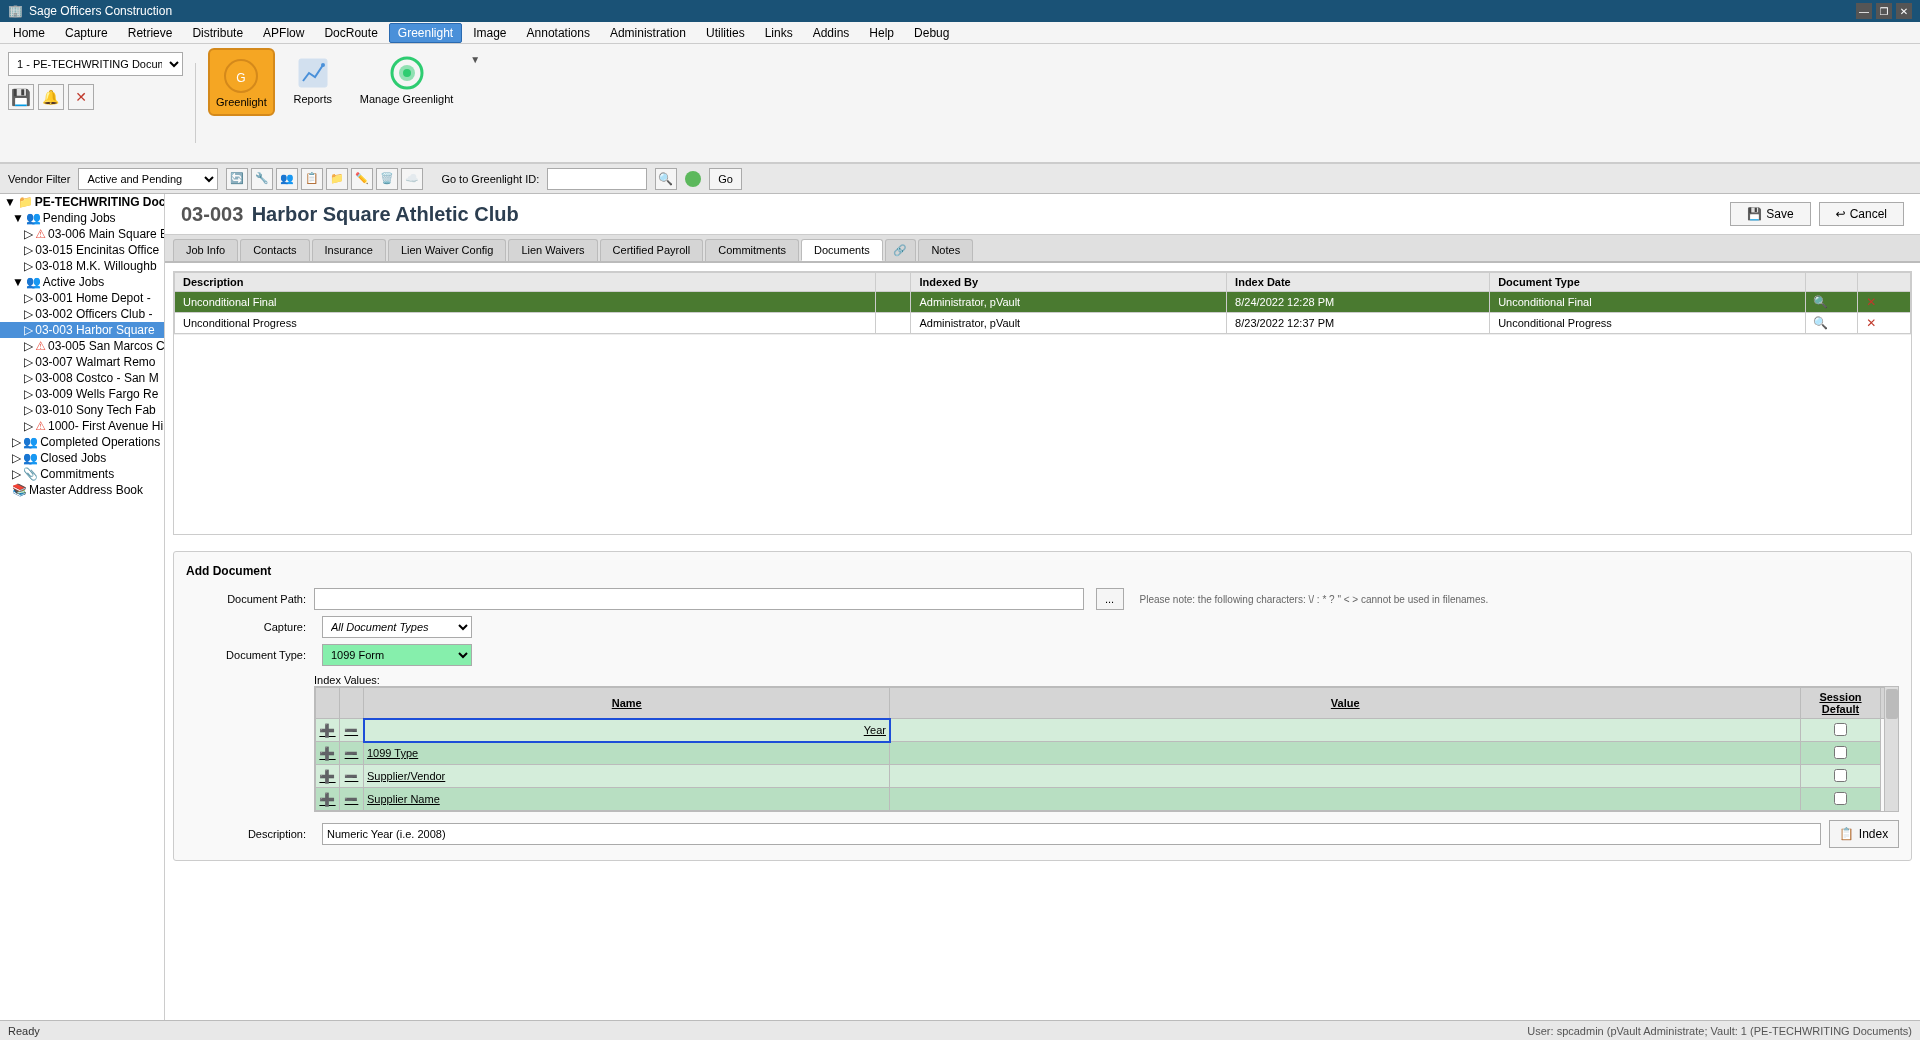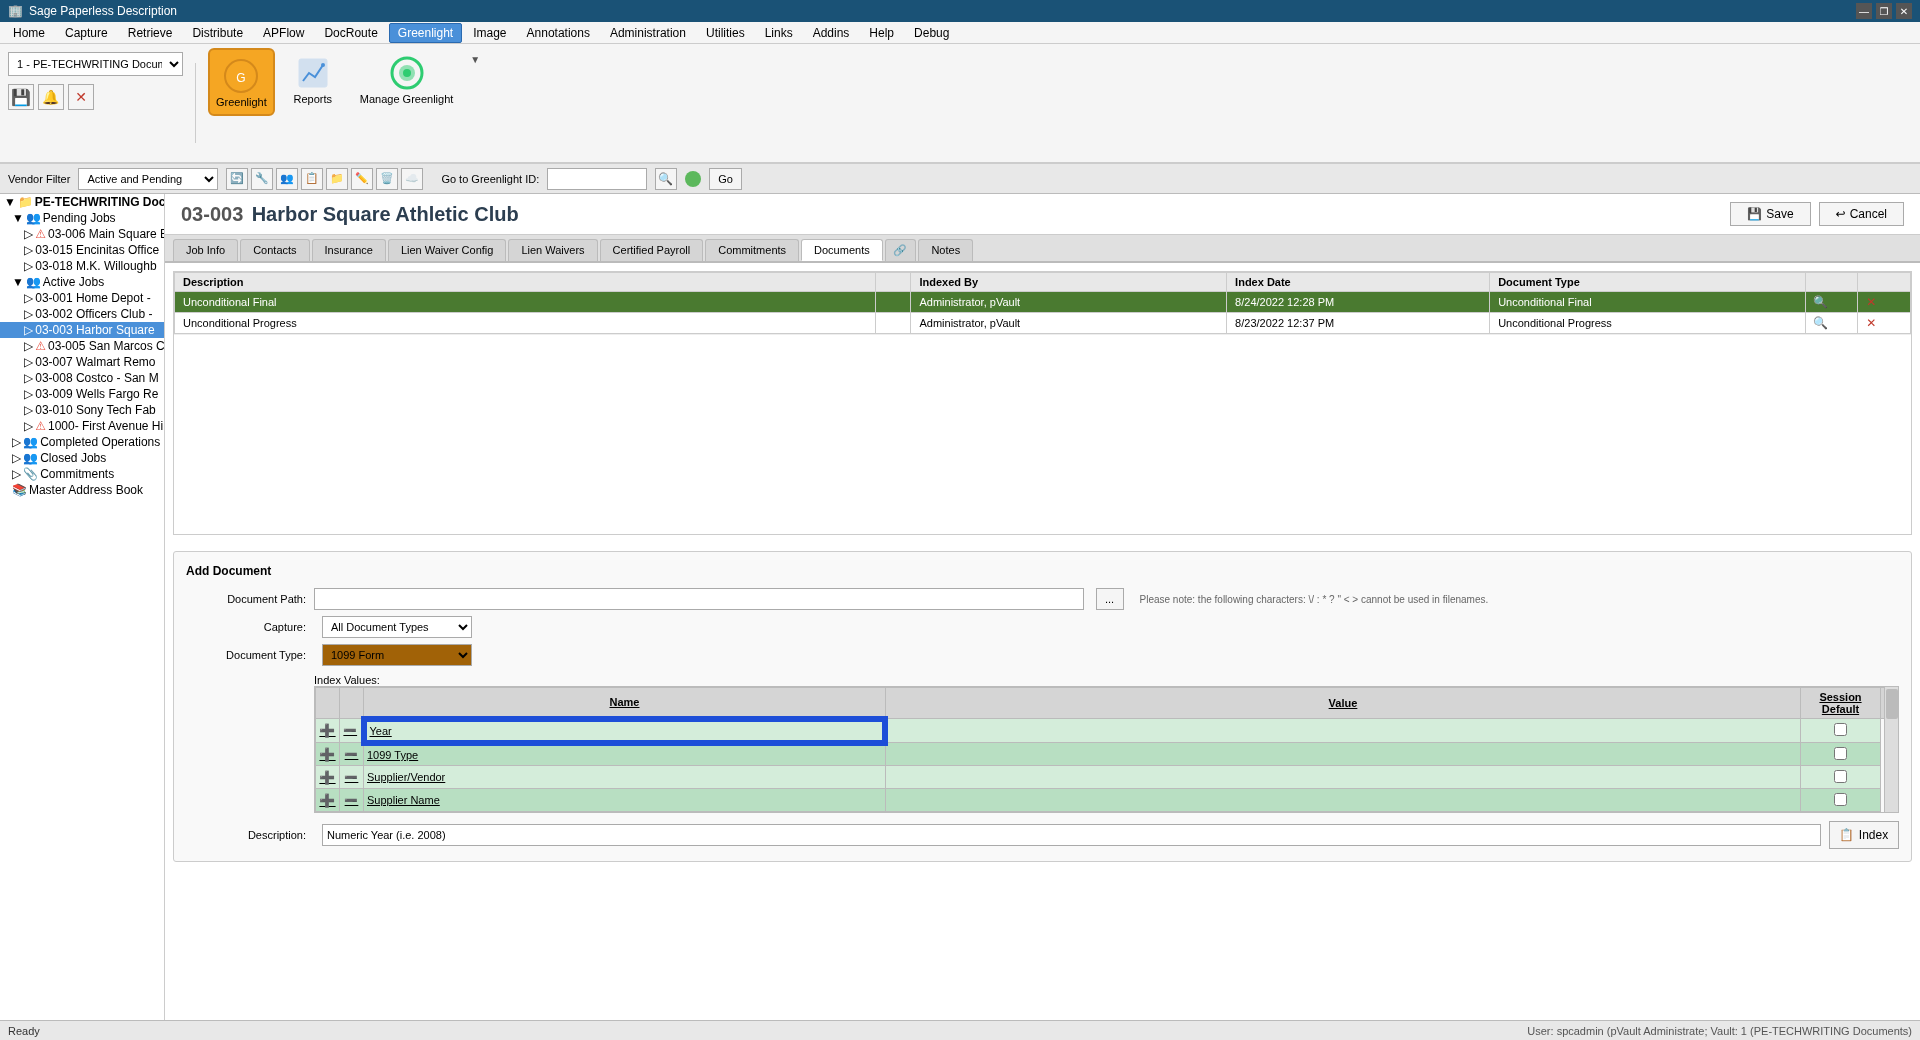--- a/index.html
+++ b/index.html
@@ -100,21 +100,21 @@
     #left-panel { position: relative; }
     
     .index-btn { width: 60px; height: 26px; border: 1px solid #aaa; background: #f5f5f5; cursor: pointer; font-size: 11px; display: flex; align-items: center; justify-content: center; gap: 4px; }
   </style>
 </head>
 <body>
 
 <div id="titlebar">
   <div class="title">
     <span>🏢</span>
-    <span>Sage Paperless Description</span>
+    <span>Sage Officers Construction</span>
   </div>
   <div class="controls">
     <button class="ctrl-btn">—</button>
     <button class="ctrl-btn">❐</button>
     <button class="ctrl-btn">✕</button>
   </div>
 </div>
 
 <div id="menubar">
   <span class="menu-item">Home</span>
@@ -387,30 +387,30 @@
 
         <div class="form-row" style="display:flex; align-items:center; margin-bottom:6px;">
           <label class="form-label" style="width:120px; font-size:11px; flex-shrink:0;">Document Path:</label>
           <input type="text" class="form-input" style="flex: 1 1 0%; height: 22px; border: 1px solid rgb(170, 170, 170); padding: 0px 4px; font-size: 11px; background: white;">
           <button class="browse-btn" style="width:28px; height:22px; border:1px solid #aaa; background:#f5f5f5; cursor:pointer; margin-left:4px;">...</button>
           <span class="note-text" style="font-size:10px; color:#666; margin-left:8px; flex:1;">Please note:  the following characters: \/ : * ? " &lt; &gt; cannot be used in filenames.</span>
         </div>
 
         <div class="form-row" style="display:flex; align-items:center; margin-bottom:6px;">
           <label class="form-label" style="width:120px; text-align:right; font-size:11px; flex-shrink:0;">Capture:</label>
-          <select class="form-select" style="height:22px; border:1px solid #aaa; padding:0 4px; font-size:11px; background:white; min-width:150px; margin-left:8px;">
+          <select class="form-select" style="height:22px; border:1px solid #aaa; padding:0 4px; font-size:11px; background:white; min-width:150px; margin-left:8px;font-style:italic;">
             <option>All Document Types</option>
             <option>Lien Waivers</option>
             <option>Certified Payroll</option>
           </select>
         </div>
 
         <div class="form-row" style="display:flex; align-items:center; margin-bottom:6px;">
           <label class="form-label" style="width:120px; text-align:right; font-size:11px; flex-shrink:0;">Document Type:</label>
-          <select class="form-select" style="height:22px; border:1px solid #aaa; padding:0 4px; font-size:11px; background:#a16207; min-width:150px; margin-left:8px;">
+          <select class="form-select" style="height:22px; border:1px solid #aaa; padding:0 4px; font-size:11px; background:#86efac; min-width:150px; margin-left:8px;">
             <option>1099 Form</option>
             <option>Unconditional Final</option>
             <option>Unconditional Progress</option>
           </select>
         </div>
 
         <div style="margin-left:128px; margin-top:8px;">
           <div style="font-size:11px; ">Index Values:</div>
           <div style="border:1px solid #bbb; position:relative;">
             <table class="index-table" style="width:100%;text-decoration:underline;">
@@ -421,21 +421,21 @@
                   <th style="border:1px solid #bbb; padding:3px;">Name</th>
                   <th style="border:1px solid #bbb; padding:3px;">Value</th>
                   <th style="width:80px; border:1px solid #bbb; padding:3px; text-align:center;">Session Default</th>
                   <th style="width:14px;"></th>
                 </tr>
               </thead>
               <tbody>
                 <tr style="background:#d4edda;">
                   <td style="border:1px solid #bbb; padding:3px; text-align:center;"><span style="color:#4a90d9; cursor:pointer; font-size:13px;">➕</span></td>
                   <td style="border:1px solid #bbb; padding:3px; text-align:center;"><span style="color:#888; cursor:pointer; font-size:11px;">➖</span></td>
-                  <td style="border:6px solid #1d4ed8; padding:3px;">Year</td>
+                  <td style="border:2px solid #1d4ed8; padding:3px;text-align:right;">Year</td>
                   <td style="border:1px solid #bbb; padding:2px;"><input type="text" style="width: 100%; height: 18px; border: none; background: rgb(212, 237, 218); font-size: 11px;"></td>
                   <td style="border:1px solid #bbb; padding:3px; text-align:center;"><input type="checkbox" style=""></td>
                 </tr>
                 <tr style="background:#b8dfc2;">
                   <td style="border:1px solid #bbb; padding:3px; text-align:center;"><span style="color:#4a90d9; cursor:pointer; font-size:13px;">➕</span></td>
                   <td style="border:1px solid #bbb; padding:3px; text-align:center;"><span style="color:#888; cursor:pointer; font-size:11px;">➖</span></td>
                   <td style="border:1px solid #bbb; padding:3px;">1099 Type</td>
                   <td style="border:1px solid #bbb; padding:2px;"><input type="text" style="width: 100%; height: 18px; border: none; background: rgb(184, 223, 194); font-size: 11px;"></td>
                   <td style="border:1px solid #bbb; padding:3px; text-align:center;"><input type="checkbox" style=""></td>
                 </tr>

